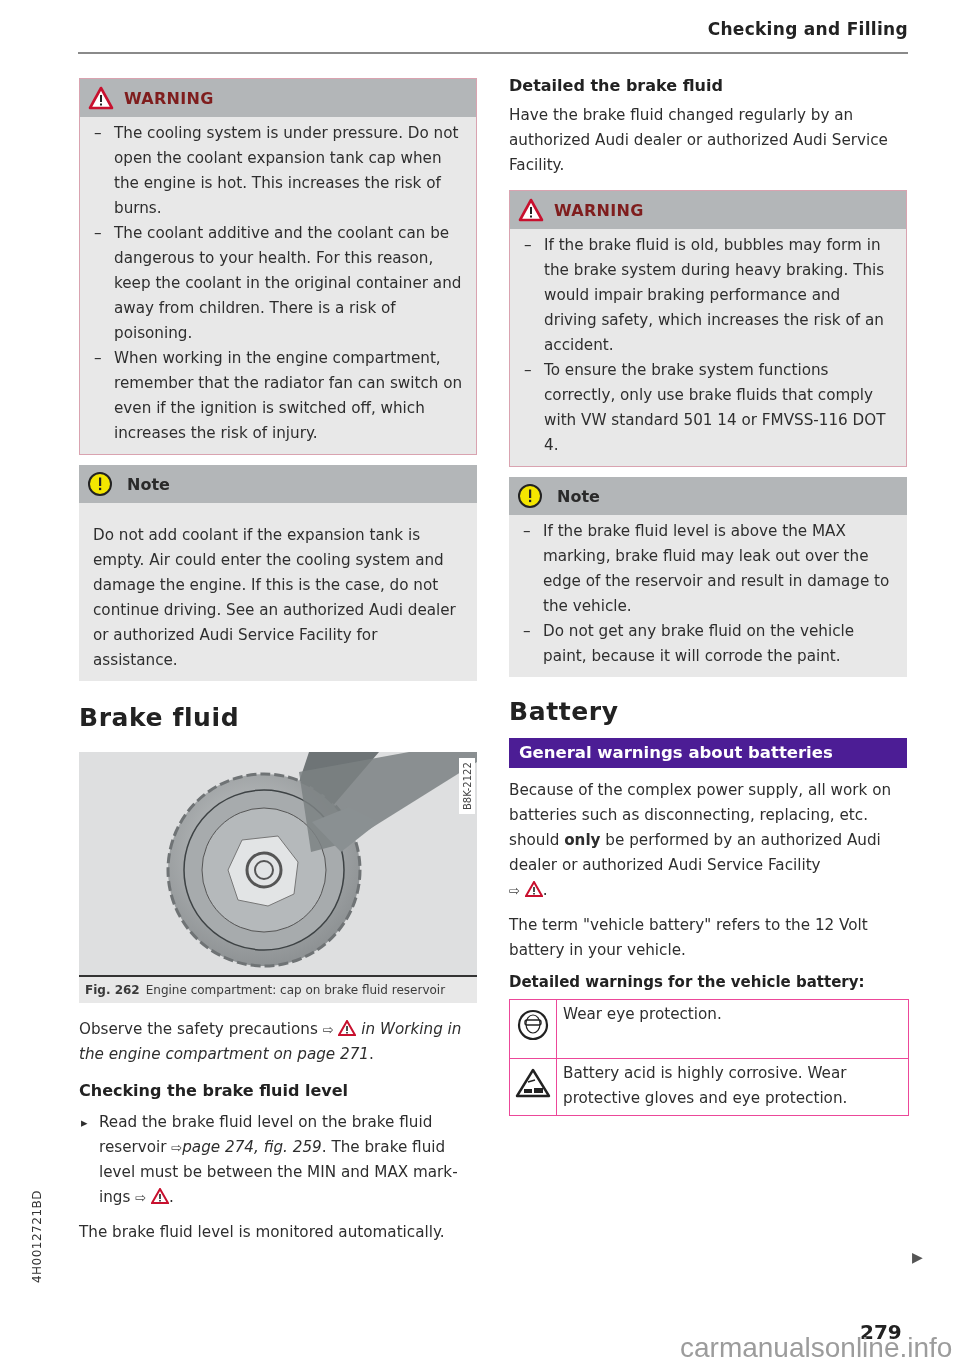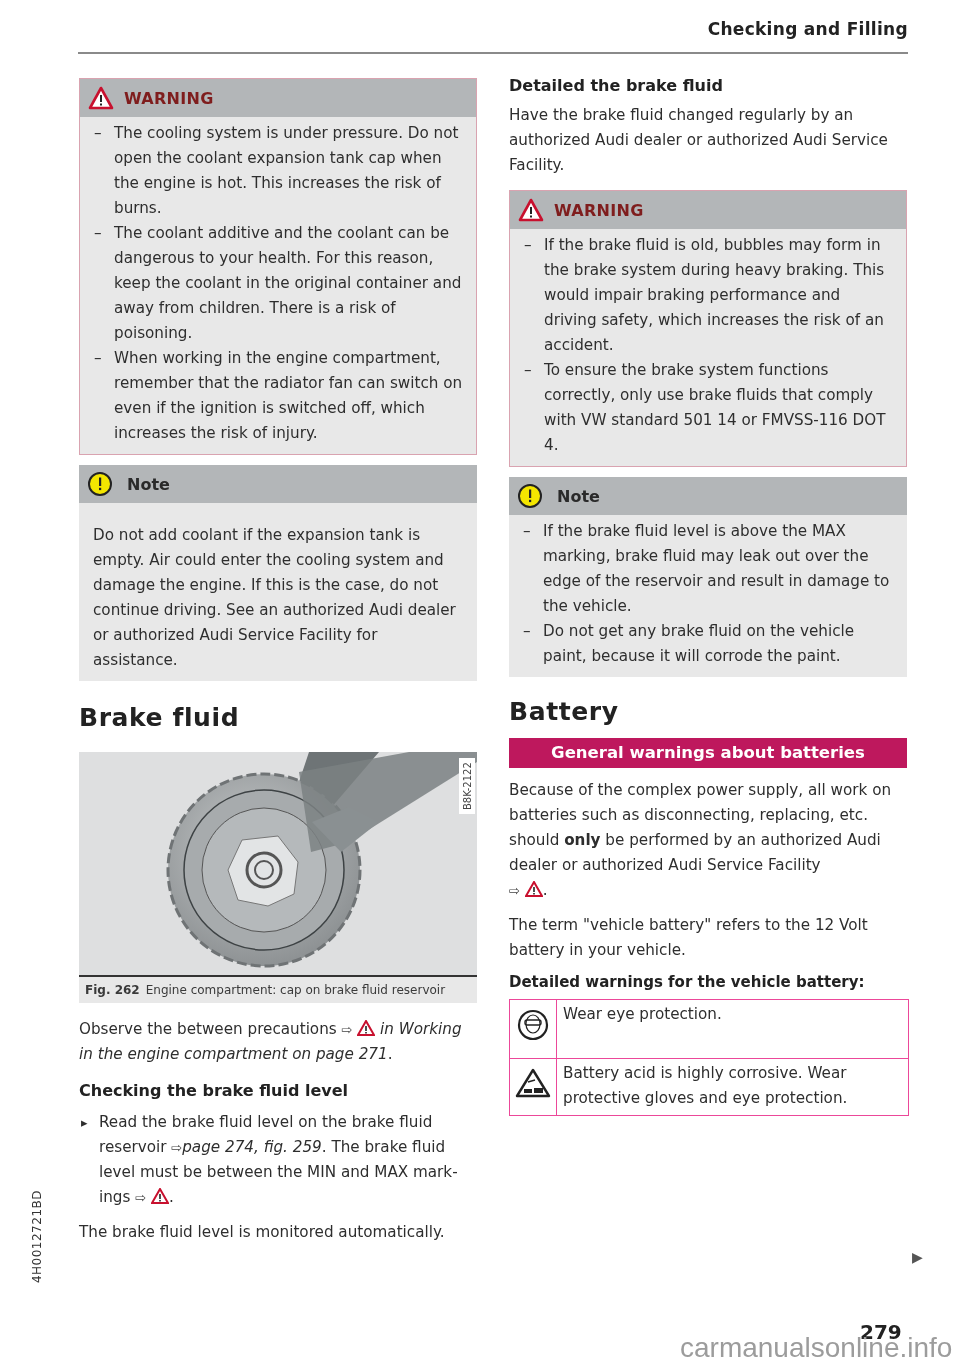--- a/index.html
+++ b/index.html
@@ -43,21 +43,21 @@
               display: flex; align-items: center; justify-content: center; }
   .fig-caption { background: #e8e8e8; font-size: 12px; padding: 6px 6px; color: #3a3a3a; }
   .fig-caption .fignum { font-weight: bold; margin-right: 6px; }
 
   .step { position: relative; padding-left: 20px; }
   .step::before { content: "▸"; position: absolute; left: 2px; top: 0; font-size: 13px; }
 
   .inline-warn { display: inline-block; vertical-align: -2px; }
   .arrow { font-size: 13px; color: #444; }
 
-  .red-bar { background: #be185d; color: #fff; font-size: 16.5px; font-weight: bold; padding: 4px 10px; height: 22px; line-height: 22px; text-align: center; }
+  .red-bar { background: #4c1d95; color: #fff; font-size: 16.5px; font-weight: bold; padding: 4px 10px; height: 22px; line-height: 22px; }
 
   table.bat { border-collapse: collapse; width: 400px; }
   table.bat td { border: 1px solid #ec4899; vertical-align: top; font-size: 15.2px; line-height: 25px; color: #2e2e2e; }
   table.bat td.ico { width: 46px; text-align: center; vertical-align: middle; padding: 4px 0; }
   table.bat td.txt { padding: 2px 6px 4px 6px; }
   .cont-arrow { position: absolute; left: 912px; top: 1249px; color: #555; font-size: 14px; }
 
   .page-num { position: absolute; left: 860px; top: 1320px; font-size: 20px; font-weight: bold; color: #222; }
   .watermark { position: absolute; left: 680px; top: 1332px; font-size: 28px; color: #9c9c9c; font-family: "Liberation Sans", sans-serif; }
   .side-code { position: absolute; left: 30px; top: 1190px; font-size: 12px; color: #333; writing-mode: vertical-rl; transform: rotate(180deg); letter-spacing: 0.5px; }
@@ -128,21 +128,21 @@
           <polygon points="233,70 270,55 300,70 262,100" fill="#8a9092"></polygon>
         </svg>
         <div class="fig-code">B8K-2122</div>
       </div>
       <div class="fig-caption">
         <span class="fignum">Fig. 262</span><span>Engine compartment: cap on brake fluid reservoir</span>
       </div>
     </div>
 
     <p class="body-text" style="margin-top:14px;">
-      <span>Observe the between precautions</span>
+      <span>Observe the safety precautions</span>
       <span class="arrow">⇨</span>
       <svg class="inline-warn" width="18" height="16" viewBox="0 0 18 16">
           <polygon points="9,1 17,15 1,15" fill="#fff" stroke="#c8102e" stroke-width="2"></polygon>
           <rect x="8.2" y="6" width="1.6" height="5" fill="#222"></rect>
           <rect x="8.2" y="12" width="1.6" height="1.5" fill="#222"></rect>
         </svg>
       <span class="ital">in Working in the engine compartment on page 271</span><span>.</span>
     </p>
 
     <h3 class="h-sub" style="margin-top:14px;">Checking the brake fluid level</h3>

